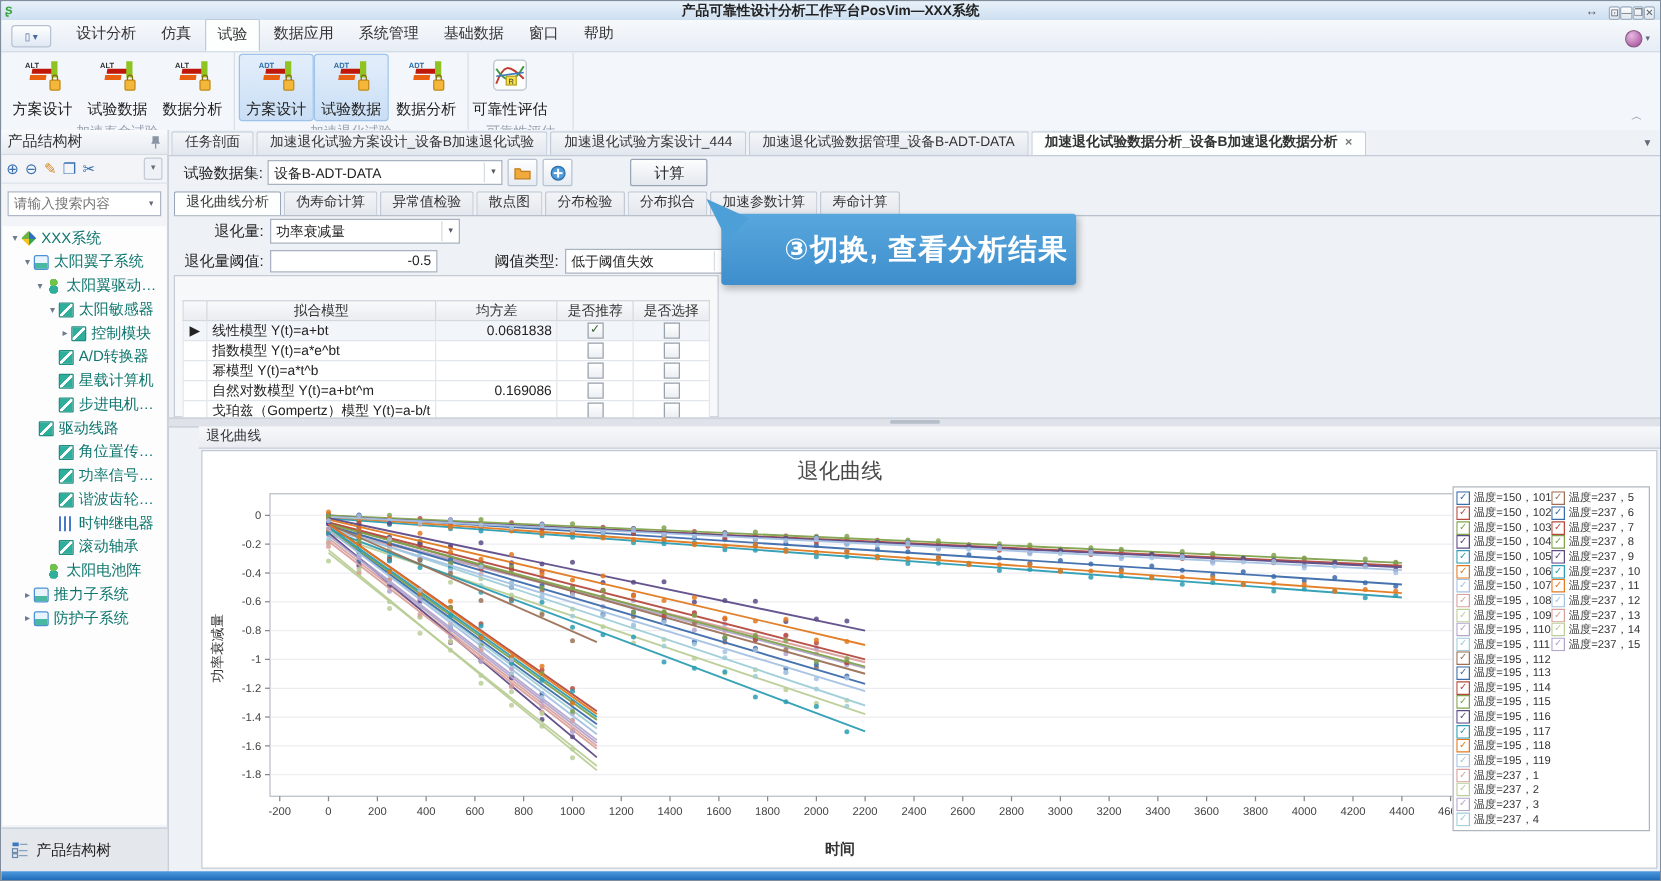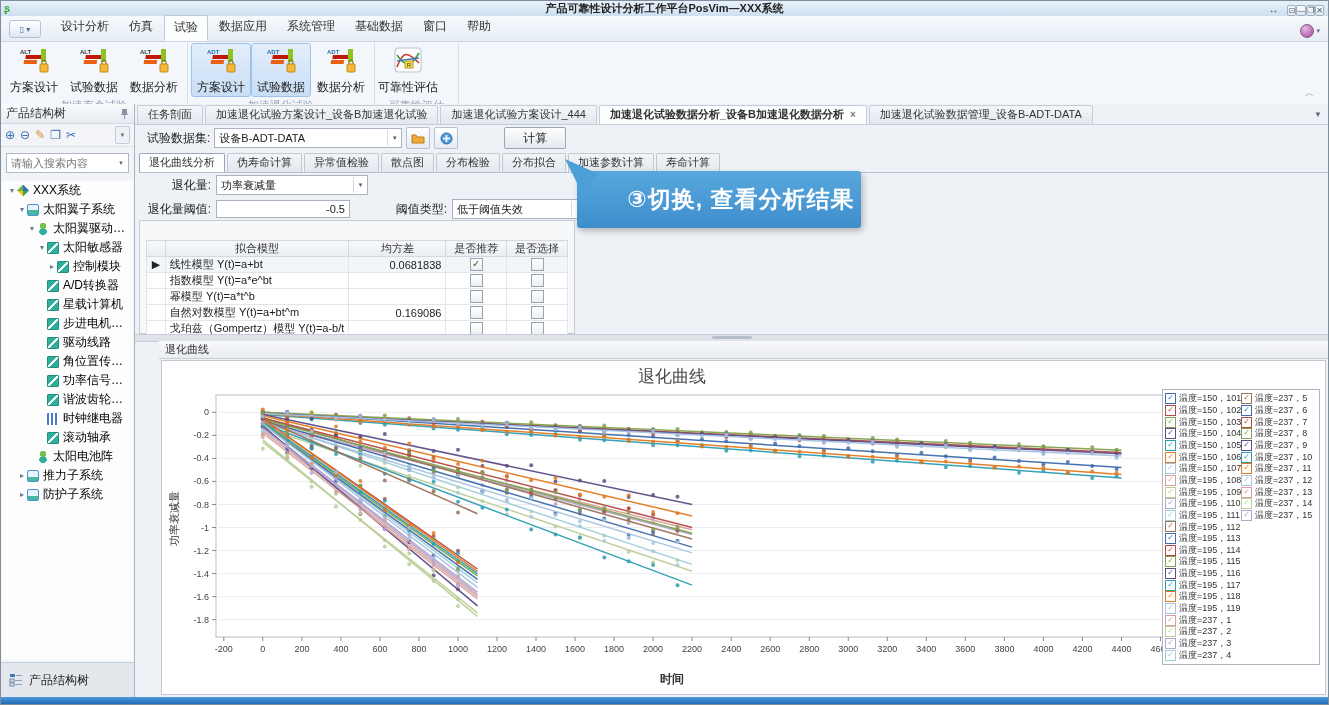--- a/index.html
+++ b/index.html
@@ -45,21 +45,21 @@
   .sb-overflow{margin-left:auto;width:13px;height:16px;border:1px solid #c2cbd6;border-radius:2px;background:#eef1f5;
     font-size:7px;color:#667;text-align:center;line-height:15px;}
   .sb-search{margin:6px 5px;height:18px;border:1px solid #aeb8c6;background:#fff;display:flex;align-items:center;}
   .sb-search input{flex:1;border:0;outline:0;font-size:11px;color:#333;padding:0 4px;min-width:0;background:transparent;
     font-family:"Liberation Sans","DejaVu Sans",sans-serif;}
   .sb-search .caret{width:14px;text-align:center;font-size:7px;color:#667;}
   .tree{flex:1;background:#fdfdfe;margin:2px 1px;overflow:hidden;}
   .trow{display:flex;align-items:center;height:19px;white-space:nowrap;}
   .texp{width:10px;font-size:8px;color:#6b7a90;text-align:center;flex:none;}
   .tico{width:12px;height:12px;flex:none;margin-right:4px;position:relative;}
-  .tlabel{font-size:12px;color:#000000;overflow:hidden;text-overflow:ellipsis;}
+  .tlabel{font-size:12px;color:#0f766e;overflow:hidden;text-overflow:ellipsis;}
   .sb-bottom{height:34px;background:#e4e8ed;border-top:1px solid #c4ccd6;display:flex;align-items:center;padding:0 8px;gap:6px;}
   .sb-bottom-label{font-size:12px;color:#222;}
   
   .ico-system{background:conic-gradient(#2e6fc0 0 25%,#35a845 0 50%,#f5c623 0 75%,#6fb341 0);clip-path:polygon(50% 0,100% 50%,50% 100%,0 50%);}
   .ico-subsystem{border:1px solid #4a90d2;border-radius:2px;background:linear-gradient(#e8f4fd 55%,#49b8a0 55%);box-sizing:border-box;}
   .ico-mech{background:radial-gradient(circle at 50% 25%,#6fc24a 0 28%,transparent 30%),radial-gradient(circle at 50% 72%,#2fae9b 0 34%,transparent 36%);}
   .ico-comp{background:linear-gradient(135deg,#2fae9b 42%,#ffffff 42% 58%,#2fae9b 58%);border:1px solid #1f8f80;box-sizing:border-box;border-radius:1px;}
   .ico-clock{background:repeating-linear-gradient(90deg,#4a78c8 0 2px,#fff 2px 4px);border-radius:1px;}
   
   .content{position:absolute;left:134px;top:103px;right:0;bottom:7px;background:#eef1f5;}
@@ -311,21 +311,21 @@
         <div class="trow" style="padding-left: 35px;">
           <span class="texp"></span>
           <span class="tico ico-comp"></span>
           <span class="tlabel">星载计算机</span>
         </div>
         <div class="trow" style="padding-left: 35px;">
           <span class="texp"></span>
           <span class="tico ico-comp"></span>
           <span class="tlabel">步进电机及传...</span>
         </div>
-        <div class="trow" style="padding-left: 35px;">
+        <div class="trow" style="padding-left: 19px;">
           <span class="texp"></span>
           <span class="tico ico-comp"></span>
           <span class="tlabel">驱动线路</span>
         </div>
         <div class="trow" style="padding-left: 35px;">
           <span class="texp"></span>
           <span class="tico ico-comp"></span>
           <span class="tlabel">角位置传感器</span>
         </div>
         <div class="trow" style="padding-left: 35px;">
@@ -375,22 +375,22 @@
       </svg>
       <span class="sb-bottom-label">产品结构树</span>
     </div>
   </div>
 
   <div class="content">
     <div class="doctabs" id="doctabs">
         <span class="dtab">任务剖面</span>
         <span class="dtab">加速退化试验方案设计_设备B加速退化试验</span>
         <span class="dtab">加速退化试验方案设计_444</span>
+        <span class="dtab">加速退化试验数据管理_设备B-ADT-DATA</span>
         <span class="dtab active">加速退化试验数据分析_设备B加速退化数据分析<span class="close">×</span></span>
-        <span class="dtab">加速退化试验数据管理_设备B-ADT-DATA</span>
         <span class="dtabs-overflow">▼</span>
       </div>
 
     <div class="dataset-row">
       <span class="field-label">试验数据集:</span>
       <span class="combo" style="width:186px;">
         <span class="val">设备B-ADT-DATA</span>
         <span class="caret">▾</span>
       </span>
       <span class="tool-mini">

